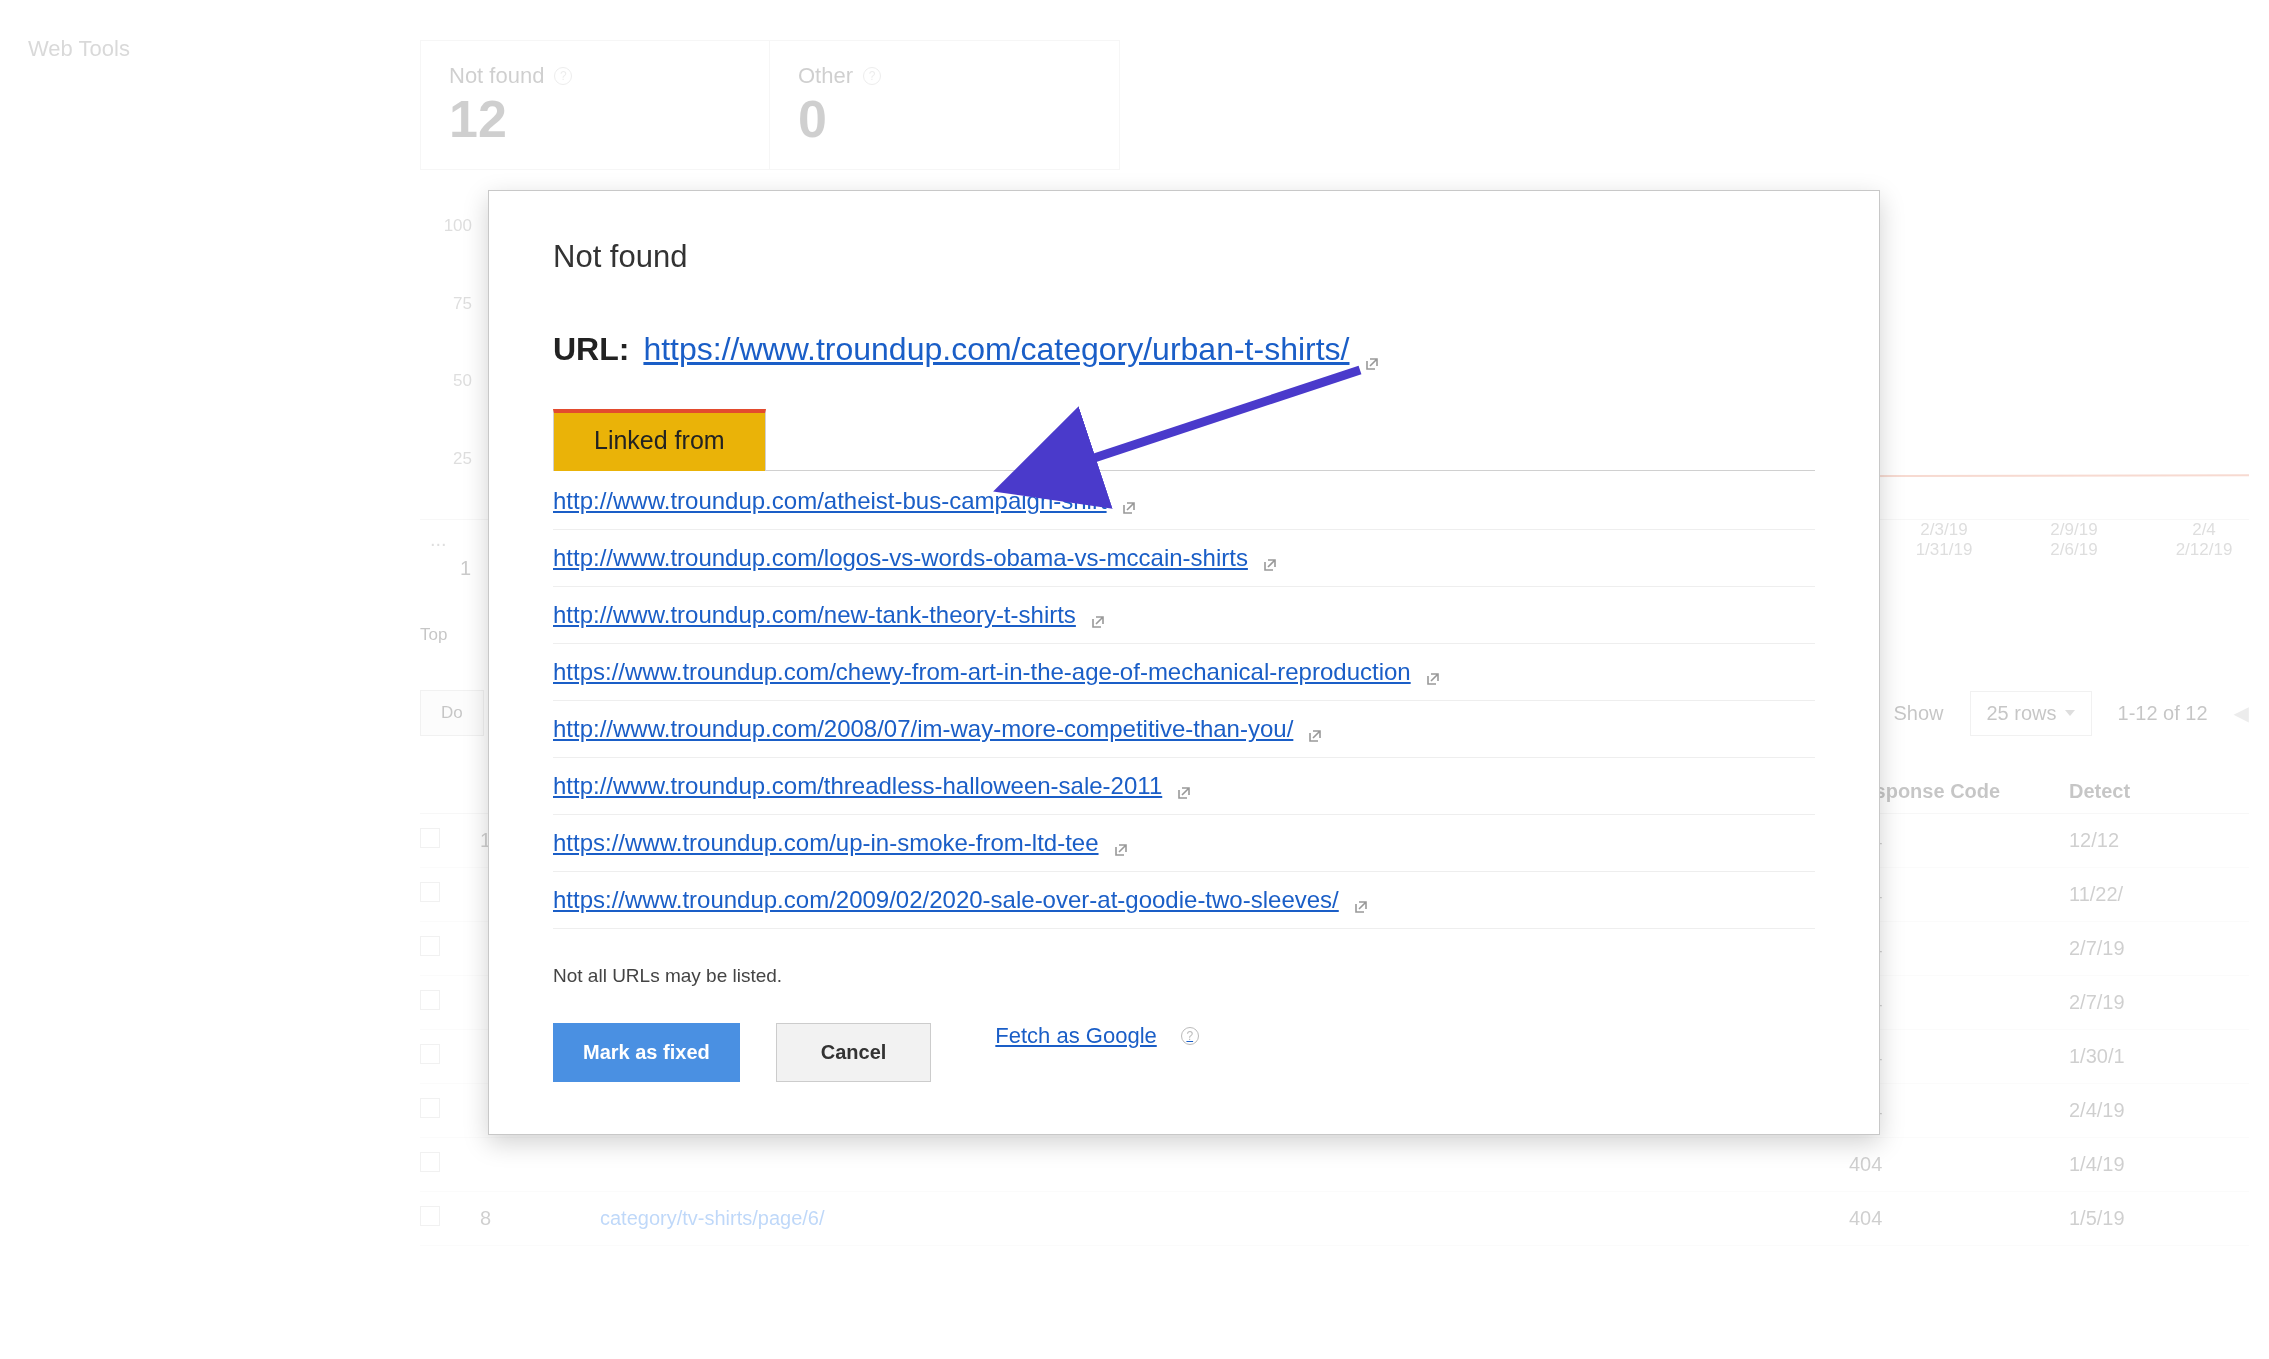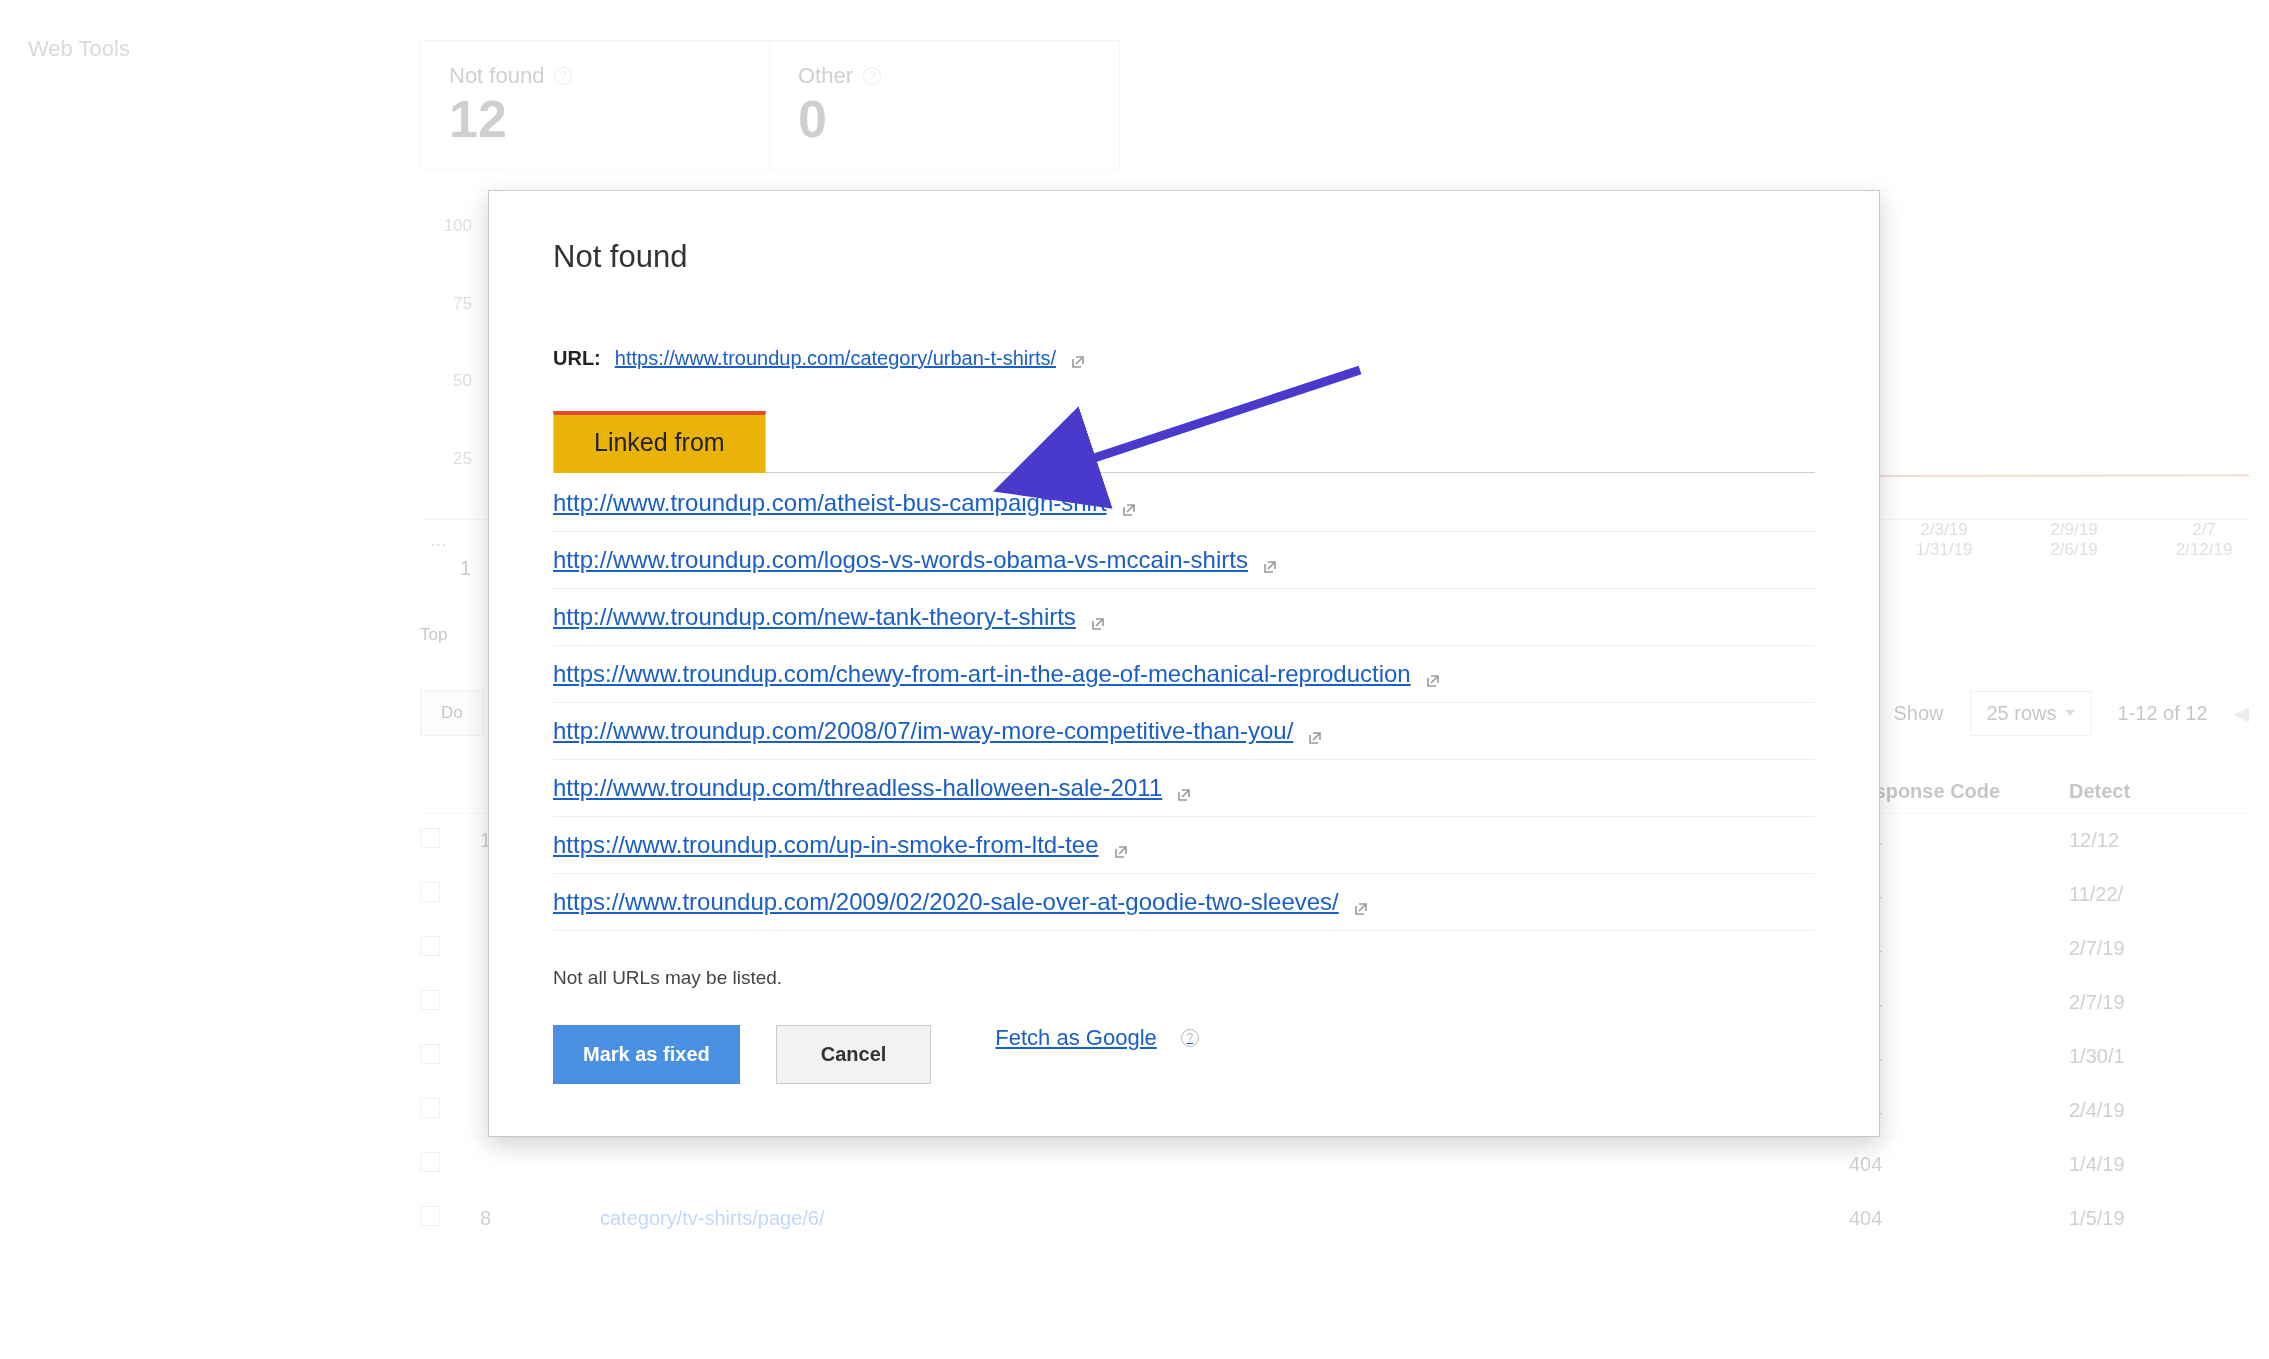--- a/index.html
+++ b/index.html
@@ -58,21 +58,21 @@
     position: absolute;
     left: 488px; top: 190px;
     width: 1392px;
     background: #fff;
     border: 1px solid #c8c8c8;
     box-shadow: 0 8px 24px rgba(0,0,0,0.18);
     z-index: 20;
     padding: 48px 64px 52px 64px;
   }
   .dlg-title { font-size: 31px; color: #333; font-weight: 400; }
-  .dlg-url-row { margin-top: 72px; font-size: 20px; display:flex; align-items:center; gap:14px; }
+  .dlg-url-row { margin-top: 56px; font-size: 32px; display:flex; align-items:center; gap:14px; }
   .dlg-url-row .lbl { font-weight: bold; color:#222; }
   .dlg-url-row .url { color:#1a5ec7; }
   .ext-icon { width:16px; height:16px; display:inline-block; position:relative; top:1px; }
   .ext-icon svg { width:16px; height:16px; }
 
   .tabs { margin-top: 40px; border-bottom: 1px solid #d0d0d0; display:flex; }
   .tab { font-size: 25px; padding: 16px 40px; color:#888; border:1px solid transparent; border-bottom:none; cursor:pointer; position:relative; }
   .tab.active { color:#222; border-color:#d0d0d0; border-top: 4px solid #e34b2e; padding-top:13px; background:#eab308; top:1px; }
 
   .link-list { margin-top: 2px; }
@@ -132,21 +132,21 @@
   <div class="xaxis">
     <div>
       <div class="xtick">2/3/19</div>
       <div class="xtick">1/31/19</div>
     </div>
     <div>
       <div class="xtick">2/9/19</div>
       <div class="xtick">2/6/19</div>
     </div>
     <div>
-      <div class="xtick">2/7</div>
+      <div class="xtick">2/4</div>
       <div class="xtick">2/12/19</div>
     </div>
   </div>
 
   <div class="top-label">Top</div>
 
   <div class="controls-row">
     <div class="btn-outline">Do</div>
     <div class="controls-right">
       <span>Show</span>

